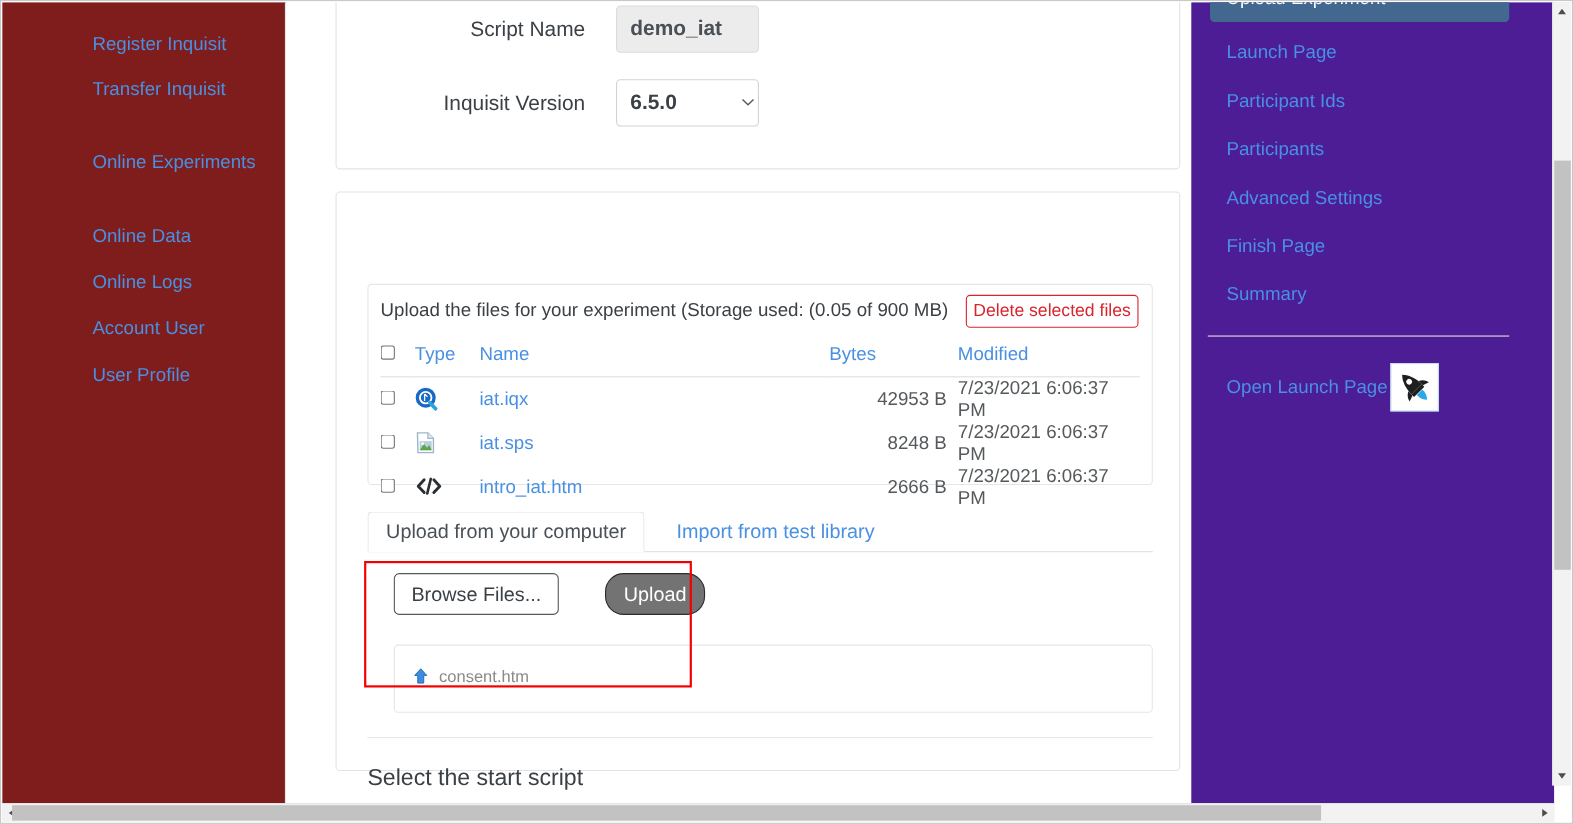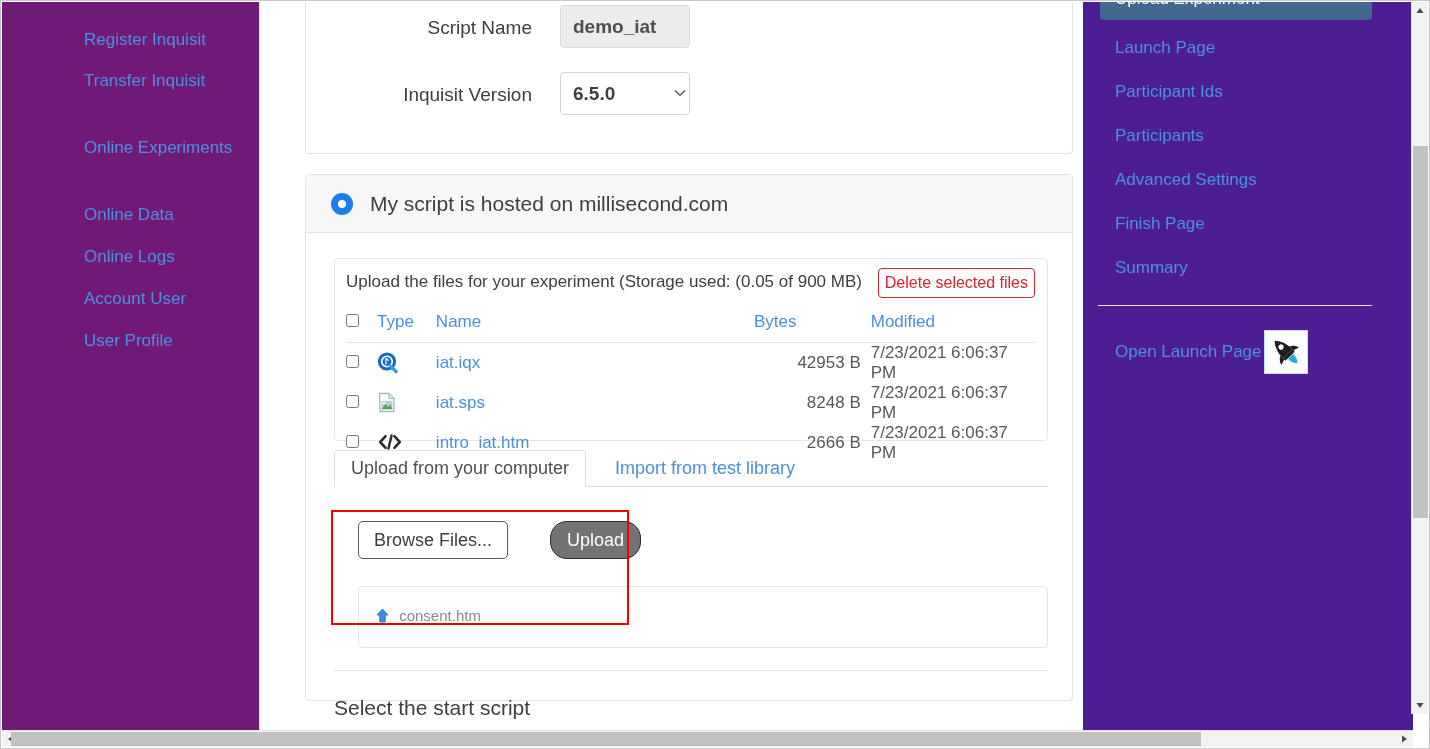--- a/index.html
+++ b/index.html
@@ -40,21 +40,21 @@
   }
 
   
   #left-nav {
     position: absolute;
     left: 0; top: 0;
     width: 258px;
     height: 729px;
     box-sizing: border-box;
     border-right: 1px solid #e2e2e2;
-    background: #701a75;
+    background: #7f1d1d;
   }
   .lnav-link {
     position: absolute;
     left: 82px;
     color: #4a90e2;
     font-size: 17px;
     line-height: 25px;
     text-decoration: none;
     cursor: pointer;
     width: 150px;
@@ -269,21 +269,21 @@
     width: 13px; height: 13px; margin: 0; cursor: pointer;
   }
 
   
   .ticon { display: inline-block; width: 24px; height: 22px; vertical-align: middle; }
 
   
   #tabs {
     position: absolute;
     left: 28px;
-    top: 275px;
+    top: 290px;
     width: 714px;
     height: 36px;
     border-bottom: 1px solid #e0e0e0;
   }
   .tab {
     position: absolute;
     top: 0;
     box-sizing: border-box;
     height: 37px;
     line-height: 34px;
@@ -538,24 +538,20 @@
                   <path d="M1 1.5 L6 6.3 L11 1.5" fill="none" stroke="#55595c" stroke-width="1.3"></path>
                 </svg>
               </span>
             </div>
           </div>
         </div>
       </section>
 
       <section class="card" id="host-card">
 
-        <div id="host-head">
-          <span class="radio-dot"></span>
-          <span id="host-label">My script is hosted on millisecond.com</span>
-        </div>
 
         <div id="files-panel">
           <span id="files-head-text">Upload the files for your experiment (Storage used: (0.05 of 900 MB)</span>
           <button id="delete-btn">Delete selected files</button>
 
           <table class="files">
             <thead>
               <tr>
                 <th class="col-chk">
                   <input type="checkbox" class="cb" style="">

